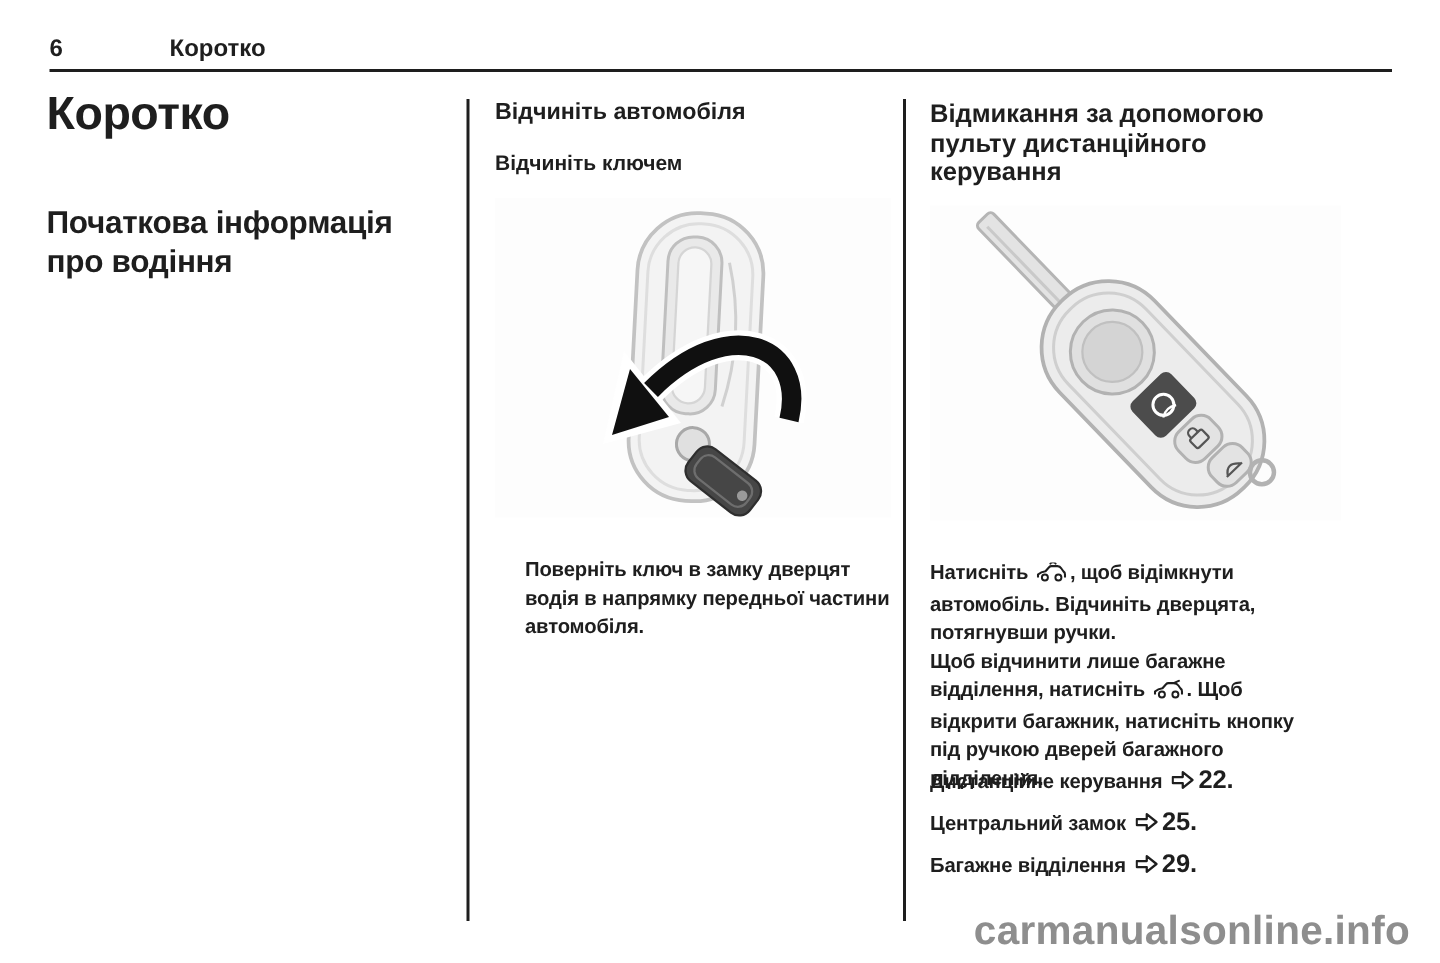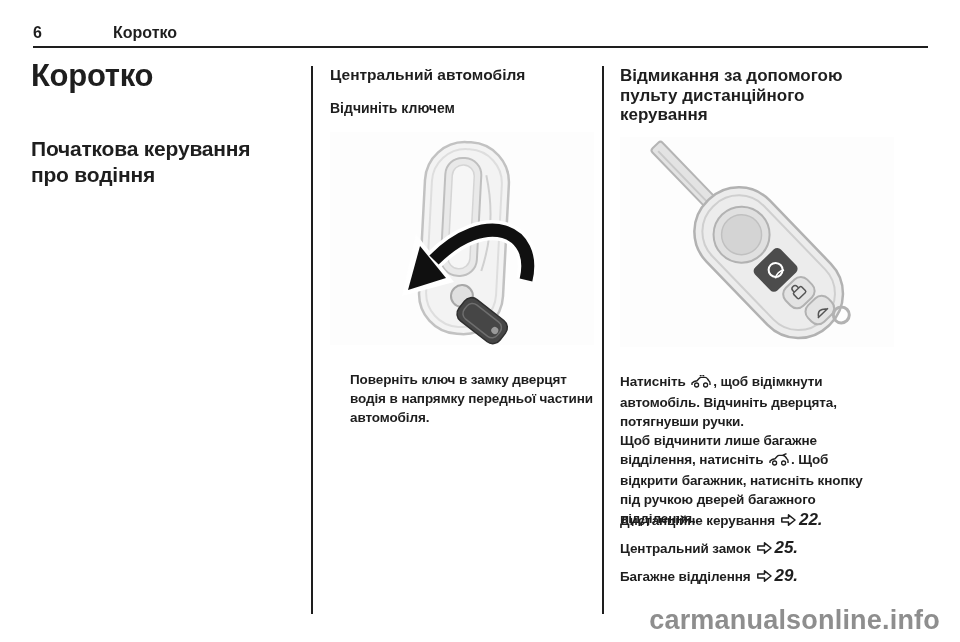--- a/index.html
+++ b/index.html
@@ -24,45 +24,45 @@
   .mid-fig{position:absolute;left:330px;top:132px;width:264px;height:213px;background:#fdfdfd;}
   .mid-p{position:absolute;left:350px;top:356px;width:248px;font-size:13.5px;font-weight:bold;line-height:19px;letter-spacing:-0.1px;}
   
   .right-h{position:absolute;left:620px;top:66px;font-size:17px;font-weight:bold;line-height:19.5px;}
   .right-fig{position:absolute;left:620px;top:137px;width:274px;height:210px;background:#fdfdfd;}
   .right-p1{position:absolute;left:620px;top:358px;width:258px;font-size:13.5px;font-weight:bold;line-height:19px;letter-spacing:-0.1px;}
   .right-p2{position:absolute;left:620px;top:417px;width:258px;font-size:13.5px;font-weight:bold;line-height:19px;letter-spacing:-0.1px;}
   .refs{position:absolute;left:620px;top:506px;width:270px;}
   .ref-row{display:flex;align-items:center;height:28px;font-size:13.5px;font-weight:bold;letter-spacing:-0.1px;}
   .ref-arrow{margin:0 3px 0 6px;display:inline-flex;}
-  .ref-num{font-size:17px;font-weight:bold;font-style:italic;}
+  .ref-num{font-size:17px;font-weight:bold;}
   
   .inline-icon{display:inline-block;vertical-align:-2px;margin:0 2px;}
   
   .watermark{position:absolute;right:20px;bottom:6px;font-size:27px;font-weight:bold;color:#8e8e8e;letter-spacing:0.2px;}
 </style>
 </head>
 <body>
 
 <div class="page">
 
   <span class="hdr-num">6</span>
   <span class="hdr-chapter">Коротко</span>
   <div class="hdr-rule"></div>
 
   <div class="left-title">Коротко</div>
   <div class="left-sub">
-    <div>Початкова керування</div>
+    <div>Початкова інформація</div>
     <div>про водіння</div>
   </div>
 
   <div class="vline v1"></div>
   <div class="vline v2"></div>
 
-  <div class="mid-h">Центральний автомобіля</div>
+  <div class="mid-h">Відчиніть автомобіля</div>
   <div class="mid-h2">Відчиніть ключем</div>
 
   <div class="mid-fig">
     <svg width="264" height="213" viewBox="0 0 264 213" xmlns="http://www.w3.org/2000/svg">
       <g transform="rotate(3 132 106)">
         <rect x="92" y="10" width="84" height="192" rx="40" fill="#f3f3f3" stroke="#c2c2c2" stroke-width="2.5"></rect>
         <rect x="99" y="17" width="70" height="178" rx="34" fill="none" stroke="#dedede" stroke-width="2"></rect>
         <rect x="112" y="26" width="36" height="118" rx="17" fill="#e9e9e9" stroke="#bfbfbf" stroke-width="2"></rect>
         <rect x="119" y="33" width="22" height="104" rx="11" fill="#f6f6f6" stroke="#d5d5d5" stroke-width="1.5"></rect>
         <path d="M153 42 q13 48 0 96" stroke="#d0d0d0" stroke-width="2" fill="none"></path>

